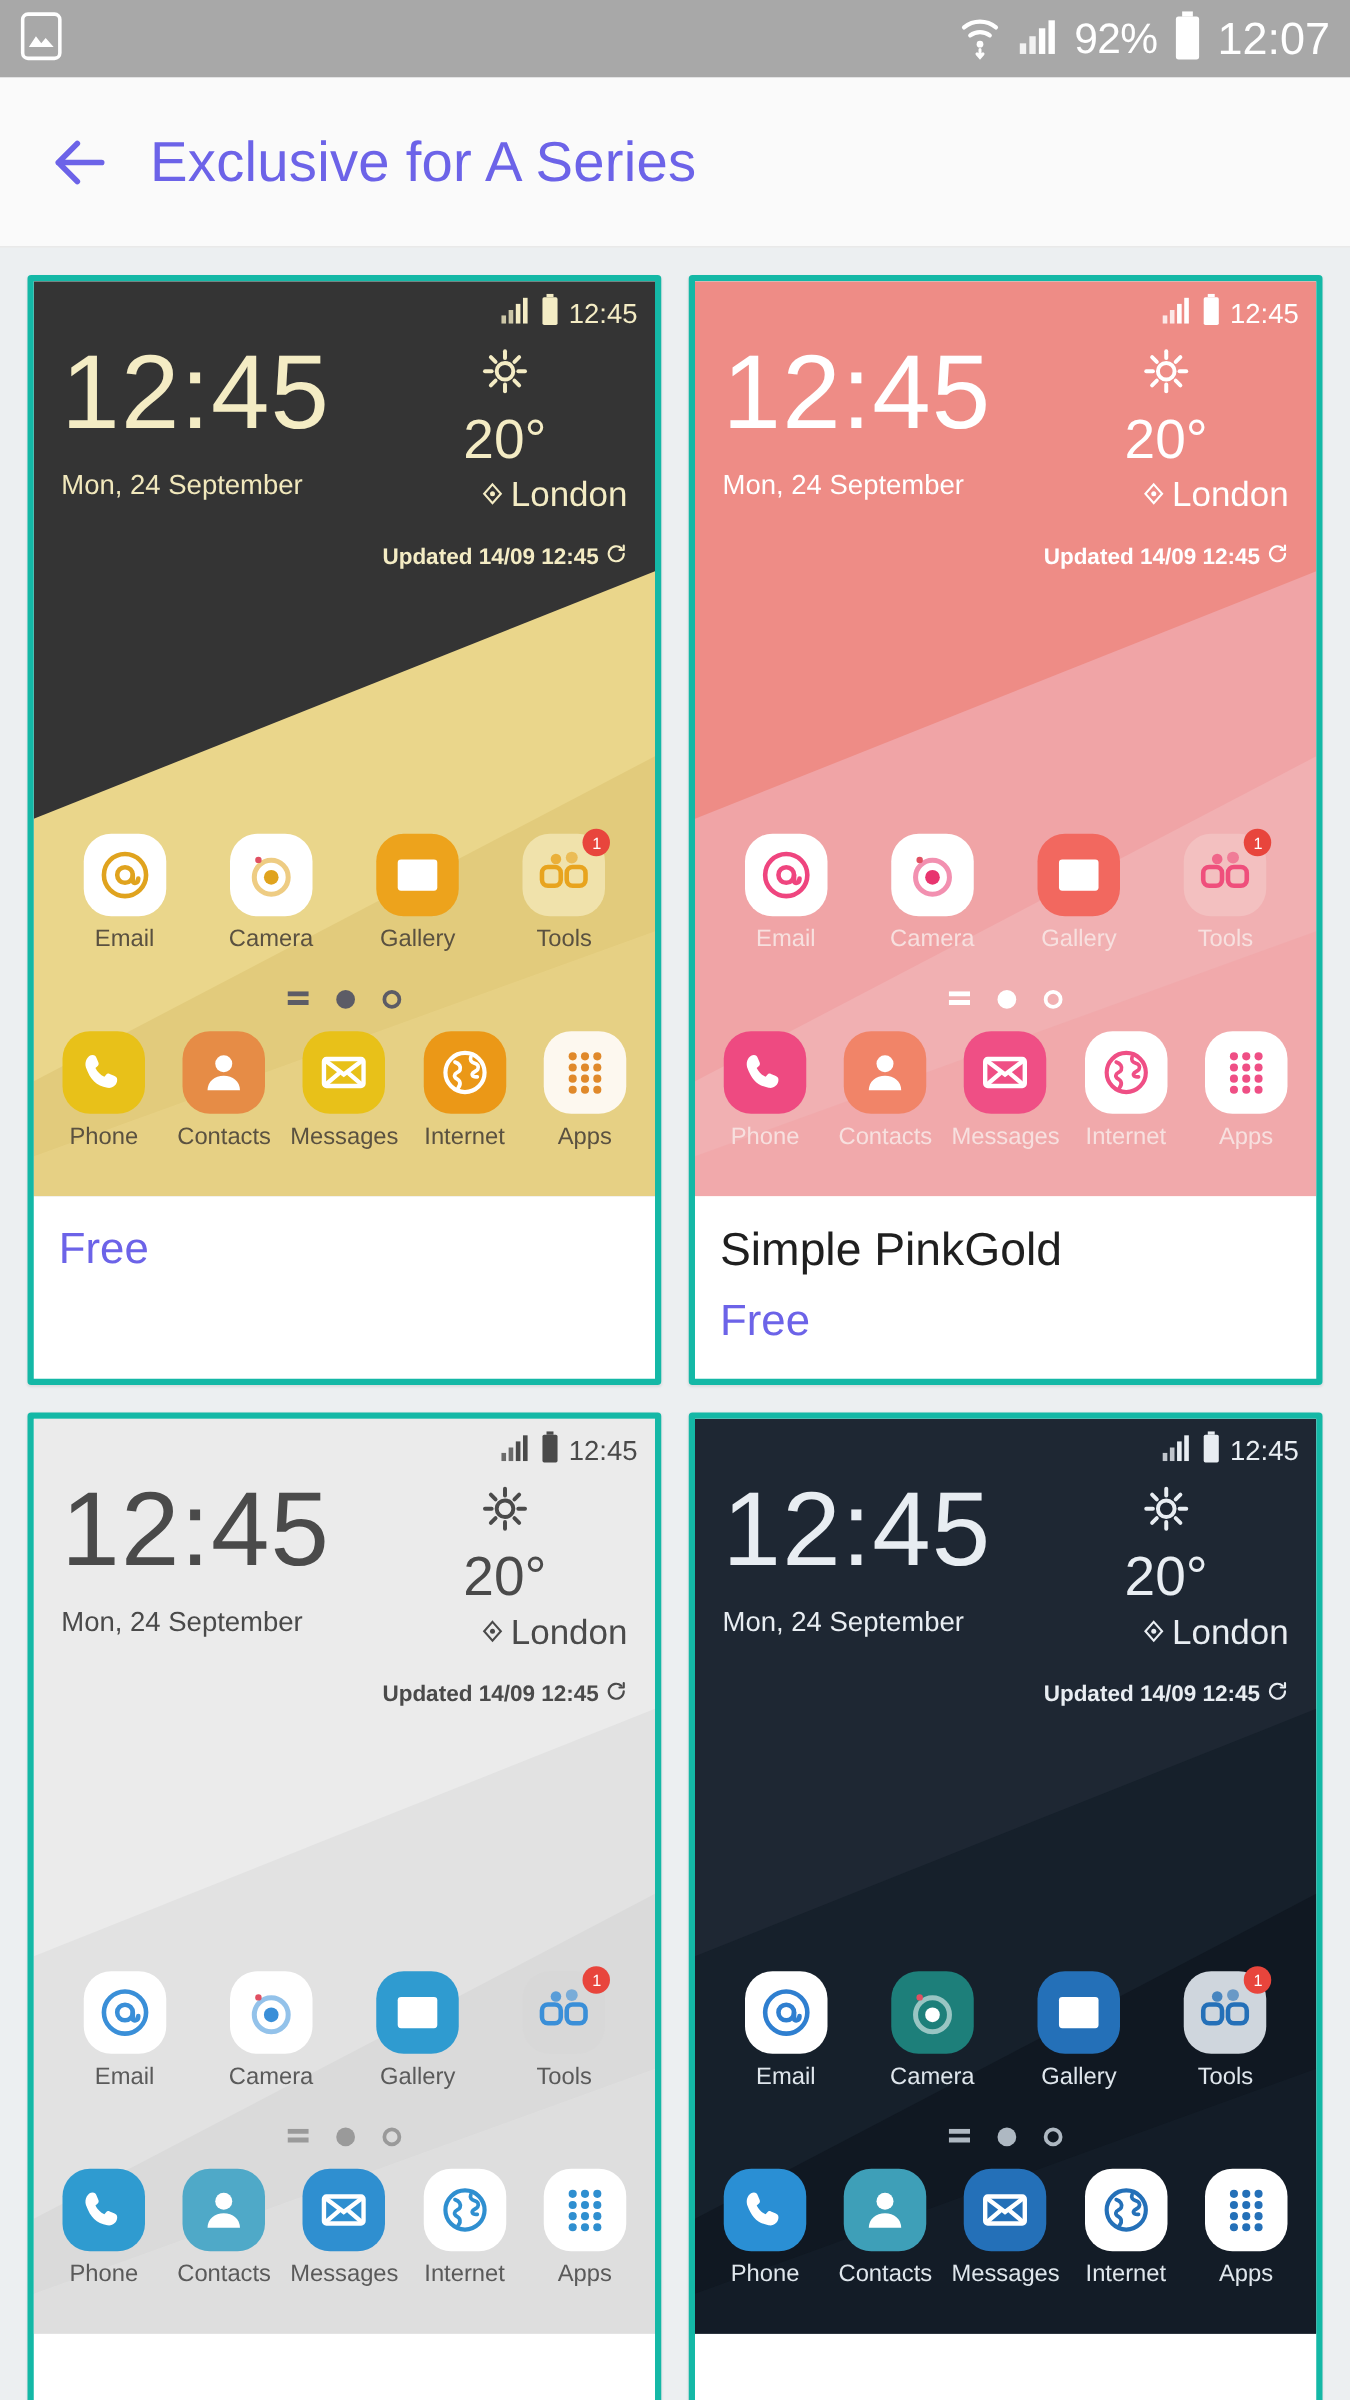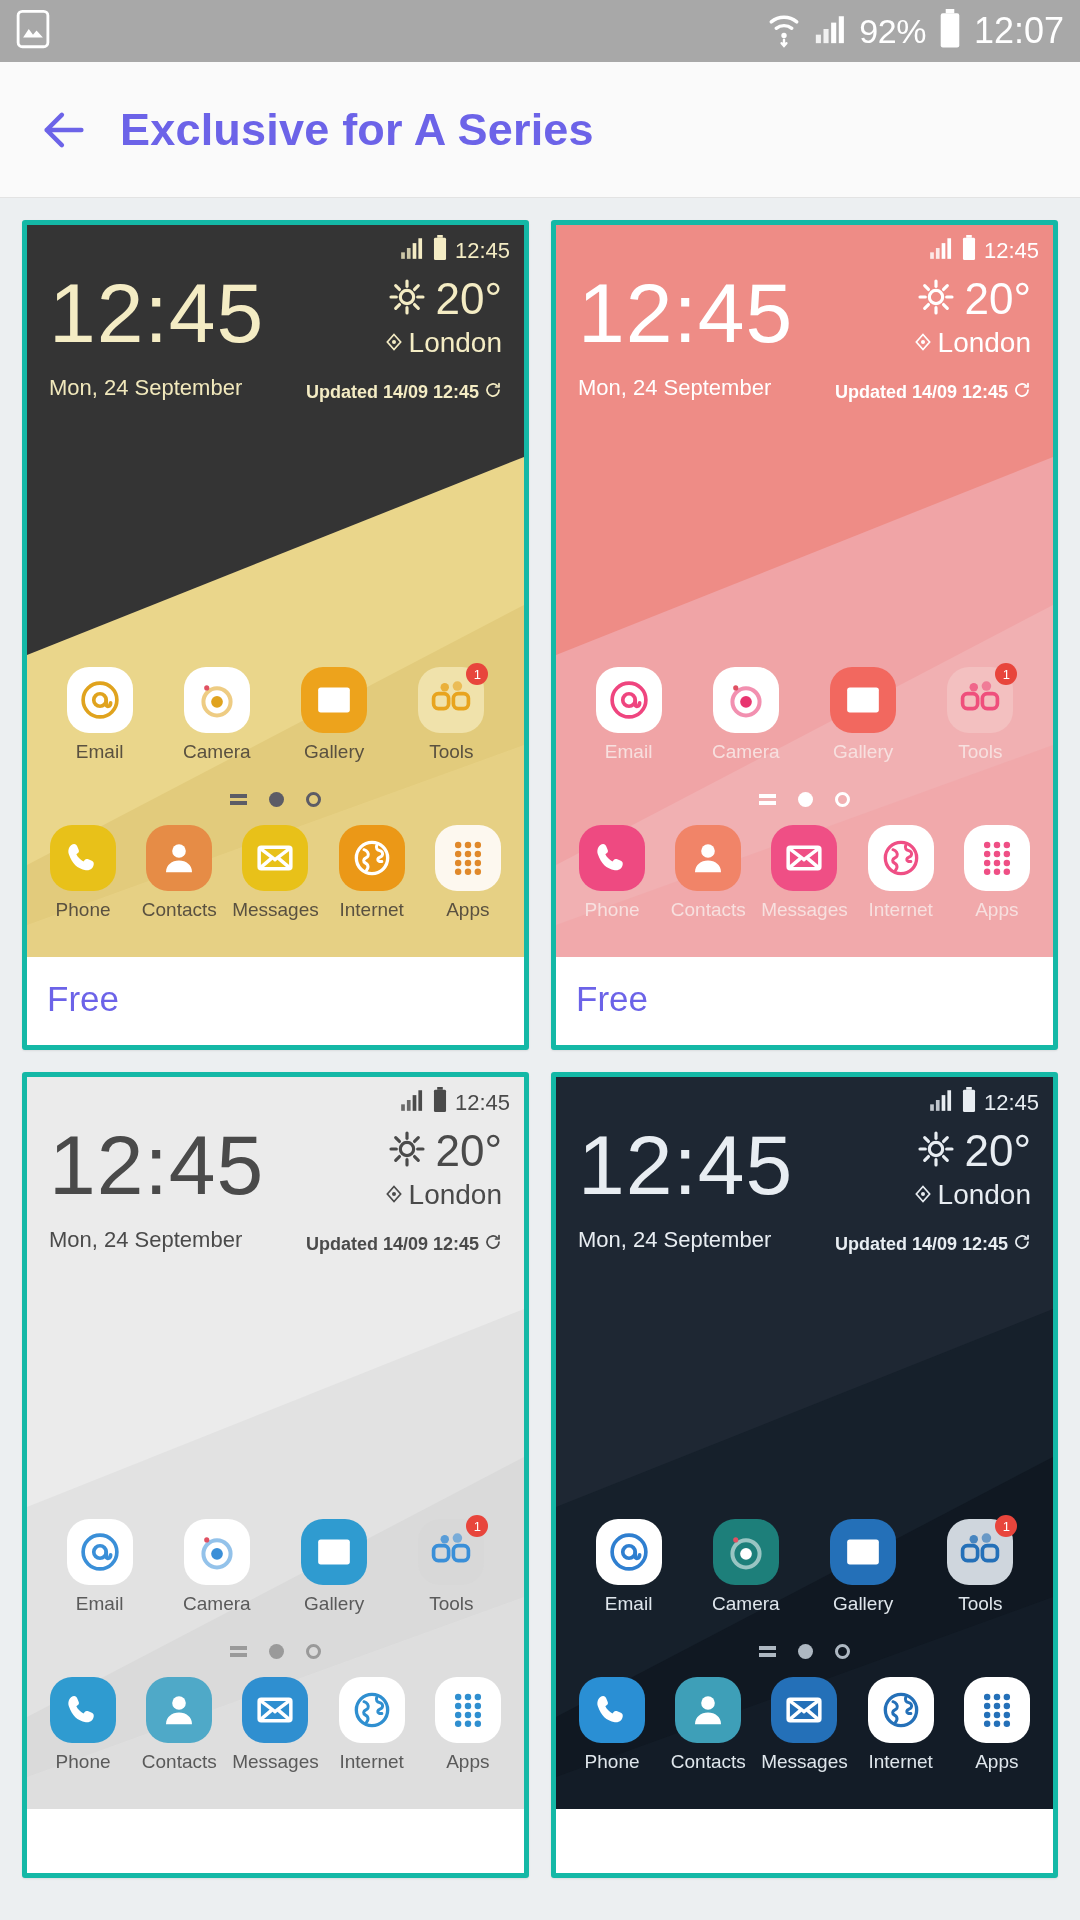--- a/index.html
+++ b/index.html
@@ -21,21 +21,21 @@
   .sb-batt-pct{ font-size:34px; letter-spacing:-0.5px; font-weight:400; }
   .sb-clock{ font-size:36px; letter-spacing:0px; font-weight:400; }
 
   
   .header{
     height:136px; background:#fafafa; display:flex; align-items:center;
     padding-left:38px; gap:30px; border-bottom:1px solid #e3e3e3;
   }
   .back-arrow{ width:52px; height:52px; flex:none; }
   .header-title{
-    font-size:45px; color:#6c63e8; font-weight:700; letter-spacing:0.2px;
+    font-size:45px; color:#6c63e8; font-weight:400; letter-spacing:0.2px;
   }
 
   
   .grid{
     padding:22px 22px 0 22px;
     display:grid; grid-template-columns:1fr 1fr; gap:22px;
   }
   .card{
     background:#fff; border:5px solid #14b8a6; border-radius:3px;
     overflow:hidden; box-shadow:0 1px 2px rgba(0,0,0,.08);
@@ -50,21 +50,21 @@
     position:absolute; top:10px; right:14px; display:flex; align-items:center;
     gap:7px; font-size:22px; z-index:5;
   }
   .pv-clockrow{
     position:absolute; top:46px; left:0; right:0; padding:0 22px;
     display:flex; align-items:flex-start; justify-content:space-between; z-index:5;
   }
   .pv-bigclock{ font-size:84px; font-weight:300; line-height:1; letter-spacing:1px; }
   .pv-date{ font-size:22px; margin-top:20px; font-weight:400; }
   .pv-wx{ text-align:right; padding-top:6px; }
-  .pv-temprow{ display:flex; align-items:center; justify-content:flex-end; gap:8px; }
+  .pv-temprow{ display:flex; align-items:center; justify-content:flex-end; gap:8px;flex-direction:column; }
   .pv-temp{ font-size:44px; font-weight:300; line-height:1; }
   .pv-loc{ font-size:28px; margin-top:6px; display:flex; align-items:center;
            justify-content:flex-end; gap:5px; }
   .pv-upd{ font-size:18px; margin-top:22px; display:flex; align-items:center;
            justify-content:flex-end; gap:5px; white-space:nowrap;font-weight:bold; }
 
   .pv-apps{
     position:absolute; left:0; right:0; bottom:196px;
     display:flex; justify-content:space-around; padding:0 14px; z-index:5;
   }
@@ -496,20 +496,21 @@
                 <circle cx="5.6" cy="22" r="2.1" fill="#ef4f85"></circle>
                 <circle cx="12" cy="22" r="2.1" fill="#ef4f85"></circle>
                 <circle cx="18.4" cy="22" r="2.1" fill="#ef4f85"></circle>
               </svg>
             </div>
       <div class="lbl" style="color:#f7e0df">Apps</div>
     </div>
         </div>
   </div>
     <div class="card-meta">
+      <div class="card-title">Simple PinkGold</div>
       <div class="card-price">Free</div>
     </div>
   </div>
   <div class="card">
 
   <div class="preview">
     <div class="wall" style="background:#ebebeb">
       <svg width="100%" height="100%" viewBox="0 0 415 732" preserveAspectRatio="none">
         <polygon points="0,430 415,232 415,732 0,732" fill="#e2e2e2"></polygon>
         <polygon points="0,640 415,380 415,732 0,732" fill="#dadada"></polygon>

